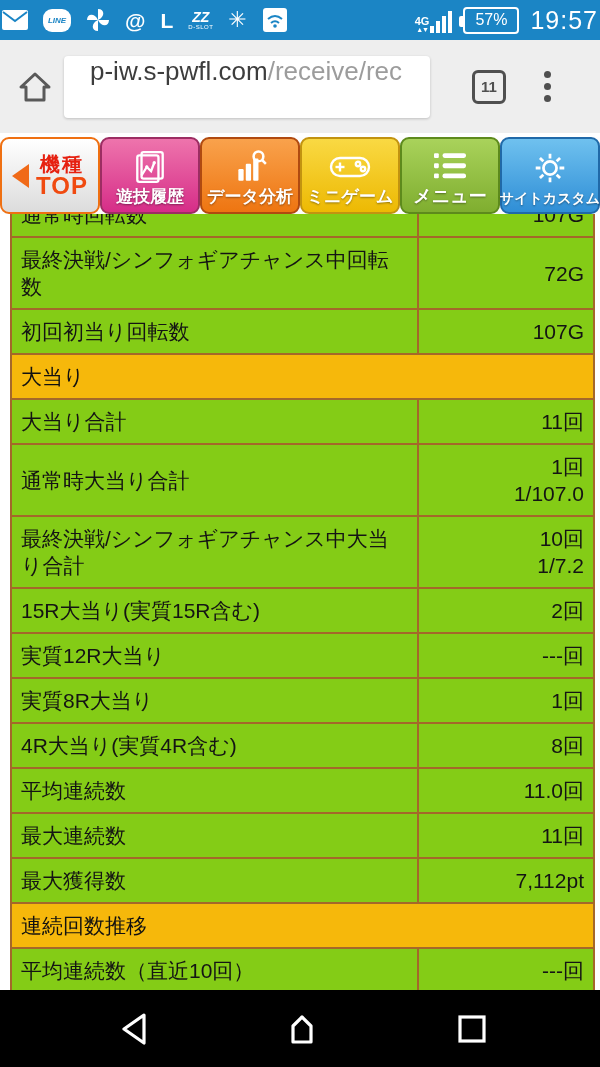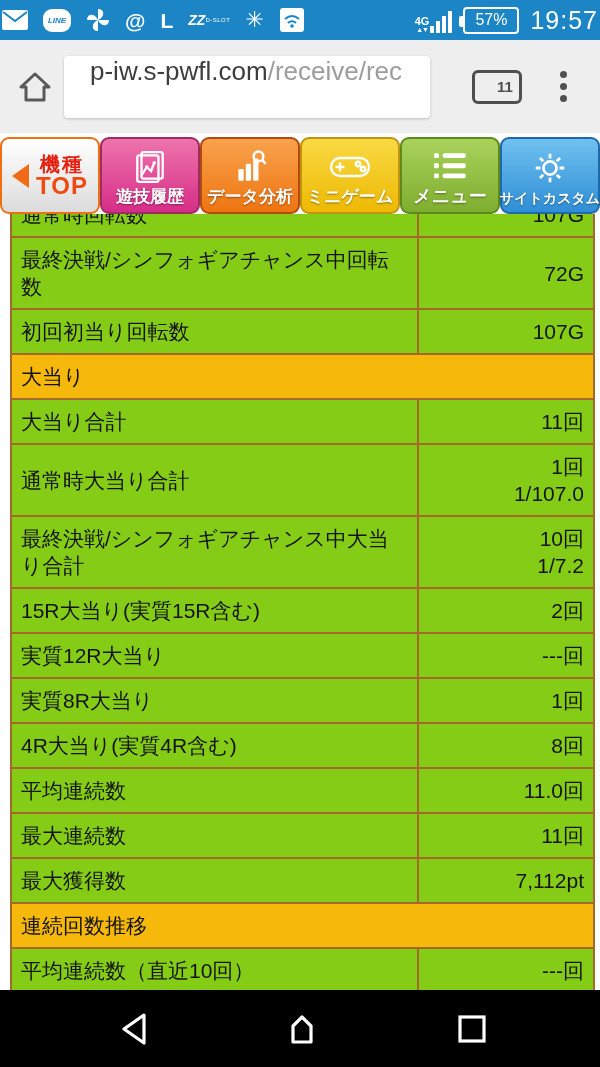--- a/index.html
+++ b/index.html
@@ -7,21 +7,21 @@
   .screen{width:600px;height:1067px;display:flex;flex-direction:column;background:#fff;}
 
   
   .statusbar{height:40px;background:#1b85c5;display:flex;justify-content:space-between;align-items:center;
     padding:0 2px;box-sizing:border-box;color:#fff;flex:0 0 auto;}
   .sb-left{display:flex;align-items:center;gap:15px;}
   .sb-ic{display:flex;align-items:center;justify-content:center;}
   .sb-txt{font-weight:bold;font-size:21px;line-height:1;}
   .line-badge{background:#fff;color:#1b85c5;border-radius:9px;width:28px;height:23px;
     font-size:8px;font-weight:bold;display:flex;align-items:center;justify-content:center;}
-  .dslot{display:flex;flex-direction:row;align-items:center;line-height:1;}
+  .dslot{display:flex;flex-direction:column;align-items:center;line-height:1;}
   .dslot i{font-style:italic;font-weight:bold;font-size:14px;}
   .dslot em{font-style:normal;font-size:6px;letter-spacing:.5px;}
   .gamechar{font-size:22px;line-height:1;}
   .sb-right{display:flex;align-items:center;gap:11px;}
   .signal{display:flex;align-items:flex-end;gap:1px;}
   .sig-col{display:flex;flex-direction:column;align-items:center;line-height:1;}
   .sig-4g{font-size:11px;font-weight:bold;}
   .sig-arrows{font-size:7px;line-height:.85;letter-spacing:-1px;}
   .battery{position:relative;width:56px;height:27px;border:2px solid #fff;border-radius:4px;
     display:flex;align-items:center;justify-content:center;font-size:16px;box-sizing:border-box;}
@@ -31,21 +31,21 @@
   
   .browserbar{height:93px;background:#eeeeee;display:flex;align-items:center;
     padding:0 16px;box-sizing:border-box;flex:0 0 auto;}
   .b-home{margin-right:10px;display:flex;cursor:pointer;}
   .url-pill{width:366px;height:62px;background:#fff;border-radius:4px;
     box-shadow:0 1px 3px rgba(0,0,0,.2);display:flex;align-items:flex-start;
     padding:0 26px;box-sizing:border-box;overflow:hidden;white-space:nowrap;font-size:26px;cursor:text;}
   .url-host{color:#3d3d3d;}
   .url-path{color:#9c9c9c;}
   .tab-btn{margin-left:42px;width:28px;height:28px;border:3px solid #4f4f4f;border-radius:6px;
-    display:flex;align-items:center;justify-content:center;font-size:15px;font-weight:bold;color:#4f4f4f;cursor:pointer;padding-left:16px;}
+    display:flex;align-items:center;justify-content:center;font-size:15px;font-weight:bold;color:#4f4f4f;cursor:pointer;}
   .menu-btn{margin-left:34px;display:flex;flex-direction:column;gap:5px;cursor:pointer;padding:4px;}
   .menu-btn i{width:7px;height:7px;background:#4f4f4f;border-radius:50%;}
 
   
   .page{position:relative;height:857px;background:#fff;overflow:hidden;flex:0 0 auto;}
   .quick-nav{position:absolute;top:4px;left:0;right:0;height:77px;display:flex;z-index:2;background:#fdfdfd;}
   .qn-btn{flex:1;display:flex;flex-direction:column;align-items:center;justify-content:space-between;
     padding:6px 2px 6px;box-sizing:border-box;border:2px solid;border-radius:9px;cursor:pointer;min-width:0;}
   .qn-ic{flex:1;display:flex;align-items:center;justify-content:center;}
   .qn-lb{color:#fff;font-weight:bold;text-shadow:0 1px 2px rgba(0,0,0,.4);white-space:nowrap;line-height:1.05;text-align:center;}

